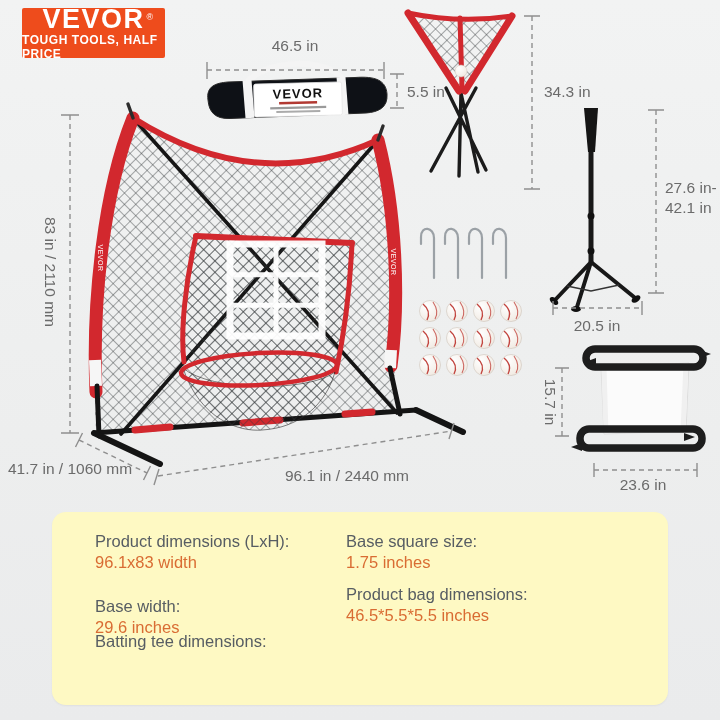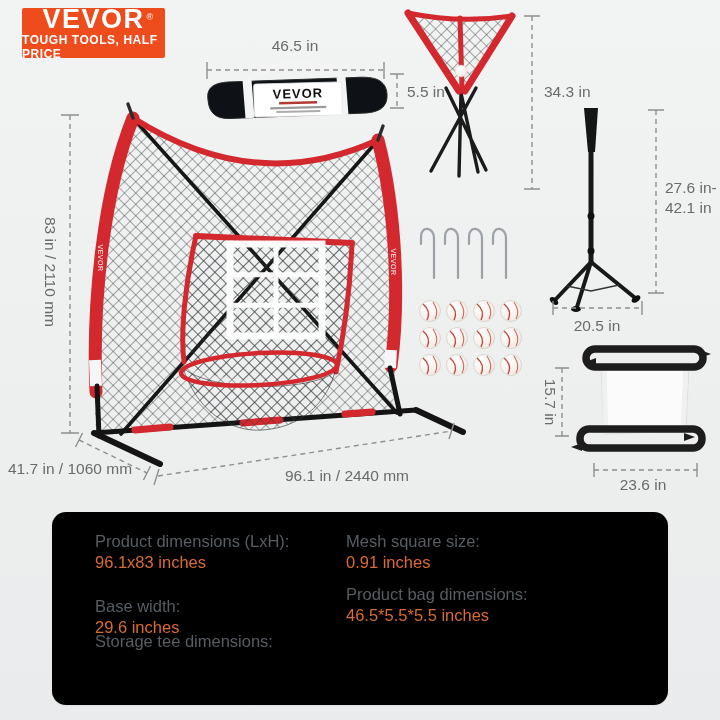--- a/index.html
+++ b/index.html
@@ -20,21 +20,21 @@
   .logo .reg{font-size:9px;font-weight:400;position:absolute;top:-2px;right:-10px;}
   .logo .tagline{font-size:12px;font-weight:700;letter-spacing:.55px;margin-top:1px;}
   
   svg text{font-family:"Liberation Sans","DejaVu Sans",sans-serif;}
   .dim path{stroke:#8f8f8f;stroke-width:1.4;fill:none;}
   .dim .dash{stroke-dasharray:5 4;}
   .dim text{fill:#6b6b6b;font-size:15.5px;}
   
   .spec-card{
     position:absolute;left:52px;top:512px;width:616px;height:193px;
-    background:#000000;border-radius:14px;box-shadow:0 1px 2px rgba(0,0,0,.05);
+    background:#fef9c3;border-radius:14px;box-shadow:0 1px 2px rgba(0,0,0,.05);
   }
   .spec{position:absolute;}
   .spec .lbl{font-size:16.5px;line-height:21px;color:#575D63;}
   .spec .val{font-size:16.5px;line-height:21px;color:#D96C33;}
   .a1{left:43px;top:19px;} .b1{left:294px;top:19px;}
   .a2{left:43px;top:84px;} .b2{left:294px;top:72px;}
   .a3{left:43px;top:119px;}
 </style>
 </head>
 <body>
@@ -230,32 +230,32 @@
           <path d="M594,463 V477 M697,463 V477"></path>
         <text x="643" y="490" text-anchor="middle">23.6 in</text>
       </g>
     </g>
   </svg>
 
   
   <div class="spec-card">
     <div class="spec a1">
       <div class="lbl">Product dimensions (LxH):</div>
-      <div class="val">96.1x83 inches</div>
+      <div class="val">96.1x83 width</div>
     </div>
     <div class="spec b1">
-      <div class="lbl">Mesh square size:</div>
-      <div class="val">0.91 inches</div>
+      <div class="lbl">Base square size:</div>
+      <div class="val">1.75 inches</div>
     </div>
     <div class="spec a2">
       <div class="lbl">Base width:</div>
       <div class="val">29.6 inches</div>
     </div>
     <div class="spec b2">
       <div class="lbl">Product bag dimensions:</div>
       <div class="val">46.5*5.5*5.5 inches</div>
     </div>
     <div class="spec a3">
-      <div class="lbl">Storage tee dimensions:</div>
+      <div class="lbl">Batting tee dimensions:</div>
     </div>
   </div>
 
 </div>
 
 </body></html>

